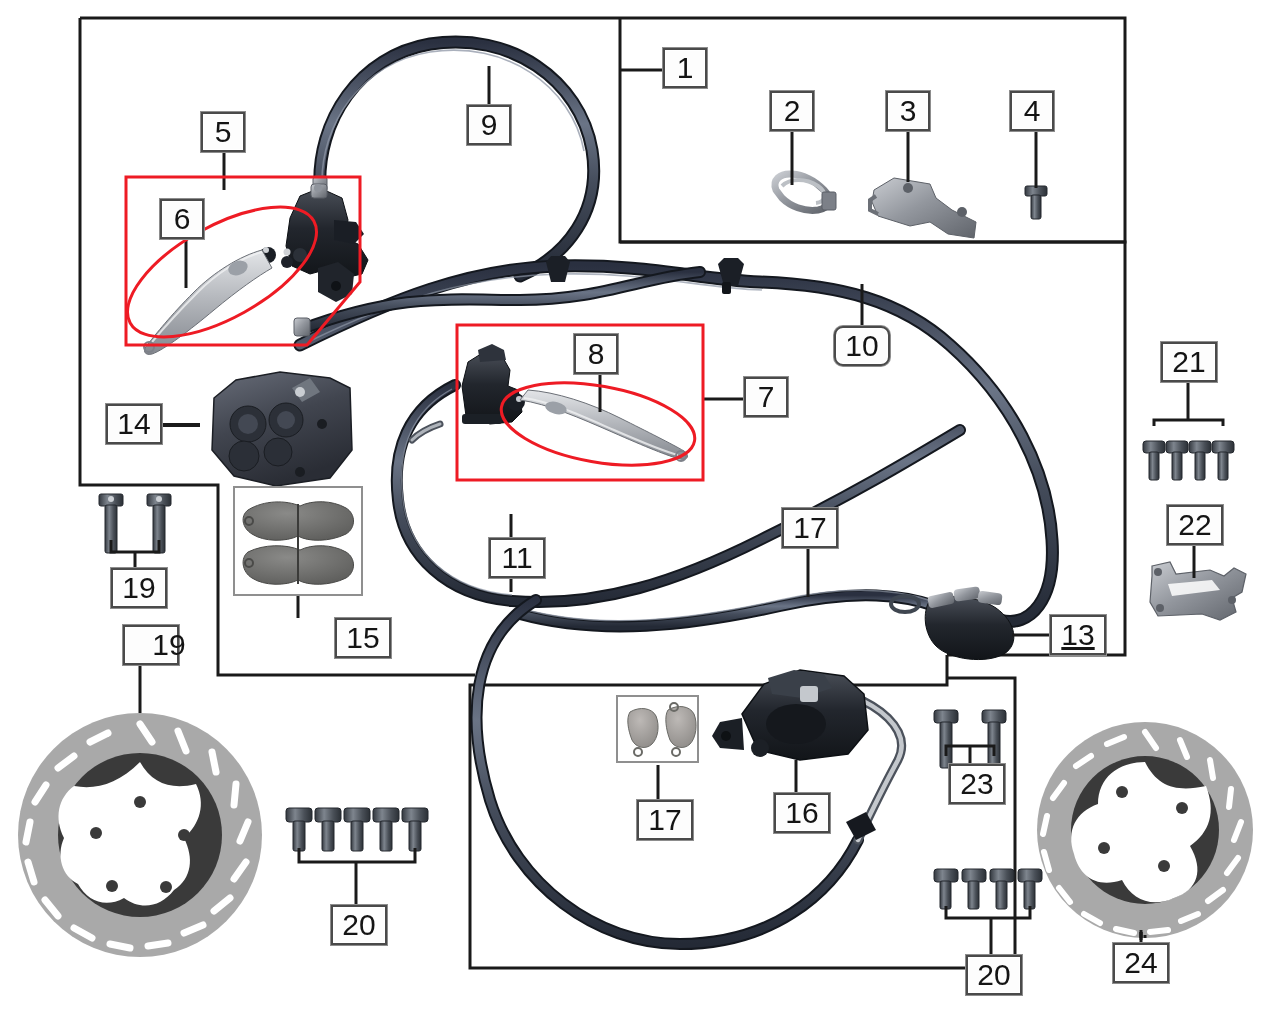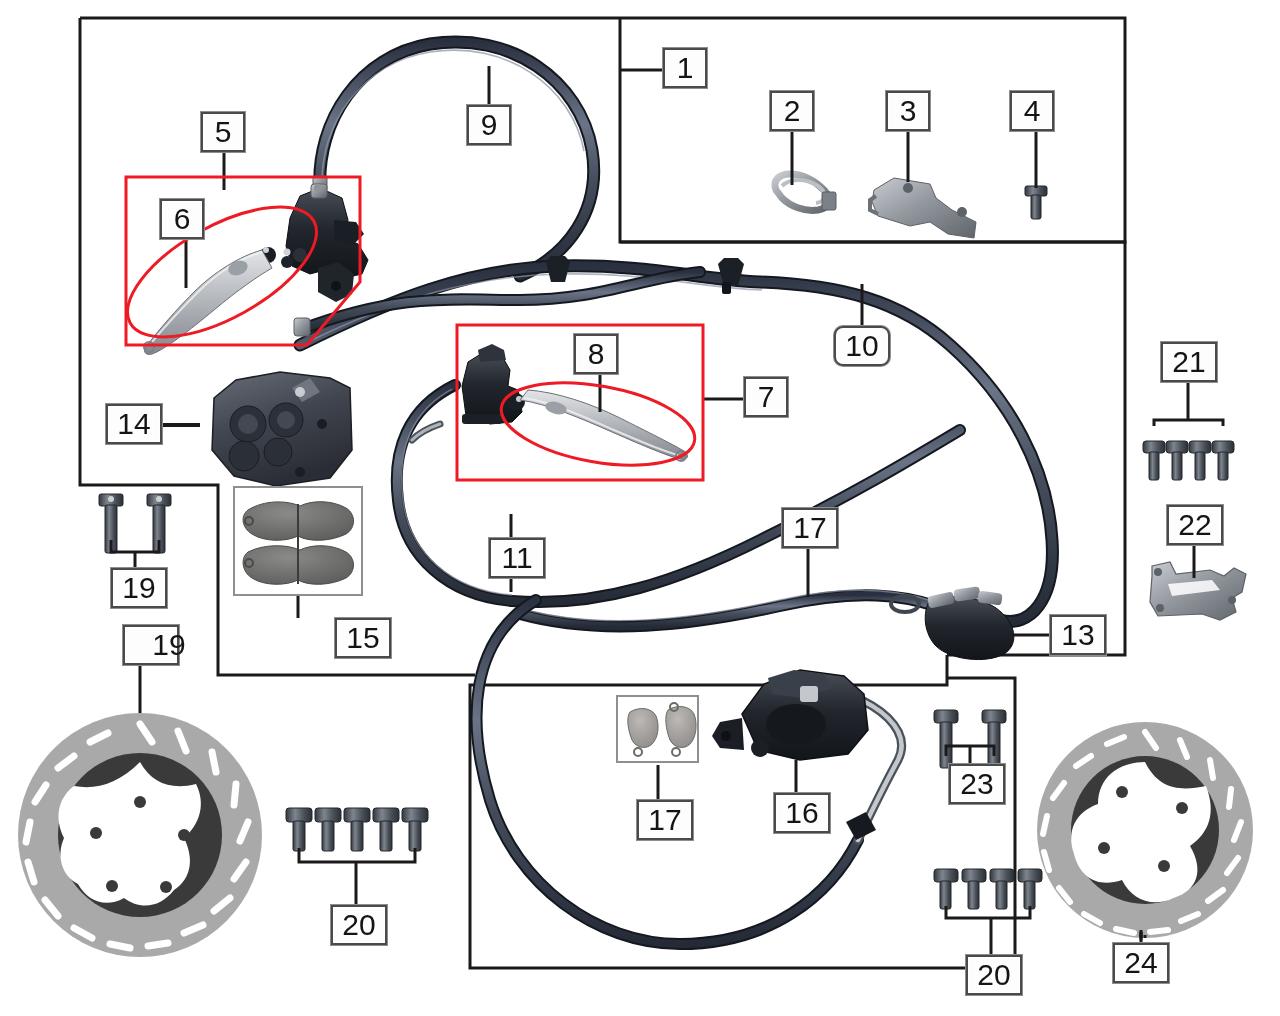--- a/index.html
+++ b/index.html
@@ -495,21 +495,21 @@
   <div class="callout w1" style="left:886px;top:91px;">3</div>
   <div class="callout w1" style="left:1010px;top:91px;">4</div>
   <div class="callout w1" style="left:201px;top:112px;">5</div>
   <div class="callout w1" style="left:160px;top:199px;">6</div>
   <div class="callout w1" style="left:744px;top:377px;">7</div>
   <div class="callout w1" style="left:574px;top:334px;">8</div>
   <div class="callout w1" style="left:467px;top:105px;">9</div>
   <div class="callout w2" style="left:834px;top:326px;border-radius:9px;">10</div>
   <div class="callout w2" style="left:489px;top:514px;margin-top:24px;">11</div>
   <div class="callout w2" style="left:782px;top:508px;">17</div>
-  <div class="callout w2" style="left:1050px;top:615px;">13</div>
+  <div class="callout w2" style="left:1050px;top:615px;text-decoration:underline;">13</div>
   <div class="callout w2" style="left:106px;top:404px;">14</div>
   <div class="callout w2" style="left:289px;top:618px;margin-left:46px;">15</div>
   <div class="callout w2" style="left:774px;top:793px;">16</div>
   <div class="callout w2" style="left:637px;top:800px;">17</div>
   <div class="callout w2" style="left:111px;top:568px;">19</div>
   <div class="callout w2" style="left:123px;top:625px;padding-left:36px;">19</div>
   <div class="callout w2" style="left:331px;top:905px;">20</div>
   <div class="callout w2" style="left:1161px;top:342px;">21</div>
   <div class="callout w2" style="left:1167px;top:505px;">22</div>
   <div class="callout w2" style="left:949px;top:764px;">23</div>

